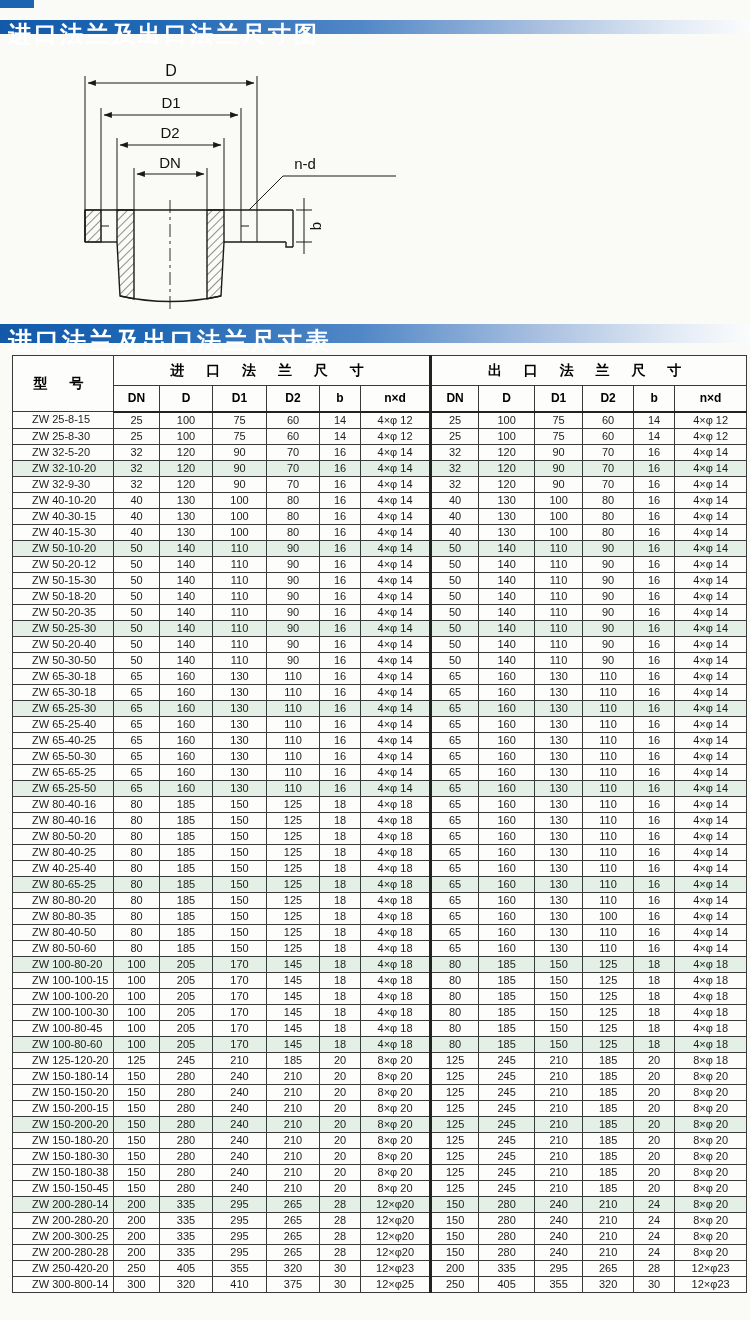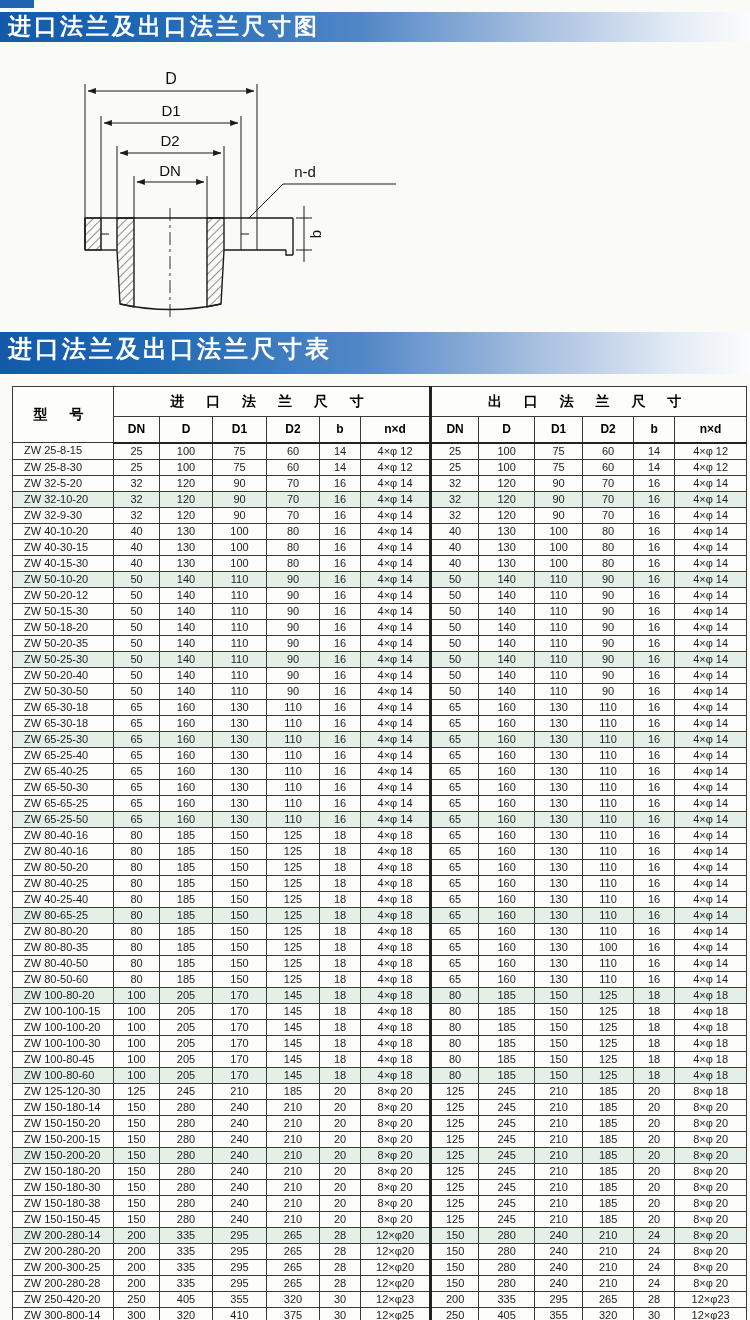--- a/index.html
+++ b/index.html
@@ -5,44 +5,44 @@
   * { box-sizing: border-box; }
   html,body { margin:0; padding:0; }
   body {
     width:750px; height:1320px;
     background:#fafaf7;
     font-family:"Liberation Sans","DejaVu Sans",sans-serif;
     position:relative; overflow:hidden;
   }
   .corner-strip{ position:absolute; top:0; left:0; width:34px; height:8px; background:#1c64b2; }
   .banner{
-    height:30px; margin-top:12px;
+    height:14px; margin-top:20px;
     background:linear-gradient(90deg,#1259aa 0%,#1f68b5 20%,#5187c6 48%,#a9c0e0 72%,#e3ebf5 90%,#fbfcfd 100%);
     color:#fff; font-weight:bold; font-size:23px; line-height:30px;
     padding-left:8px; letter-spacing:3px;
     font-family:"Liberation Serif","DejaVu Serif",serif;
   }
-  .banner.second{ height:42px; line-height:34px; font-size:24px; margin-top:2px; }
+  .banner.second{ height:19px; line-height:34px; font-size:24px; margin-top:2px; }
   .diagram-wrap{ margin:16px 0 0 58px; width:350px; height:272px; }
   svg text{ fill:#111; font-family:"Liberation Sans","DejaVu Sans",sans-serif; }
 
   table.dims{
     border-collapse:collapse; table-layout:fixed;
     width:734px; margin:12px 0 0 12px;
     border:1px solid #737373; background:#fdfdfb;
   }
   .dims th,.dims td{
     border:1px solid #3a3a3a; text-align:center; padding:0;
     overflow:hidden; white-space:nowrap;
   }
   .dims thead tr.top th{ height:30px; font-size:14px; letter-spacing:9px; font-weight:bold; }
   .dims th.model-h{ font-size:15px; letter-spacing:12px; }
   .dims thead tr.sub th{ height:26px; font-size:12px; font-weight:bold; border-bottom:2px solid #222; }
   .dims tbody td{ height:15px; line-height:15px; font-size:11px; color:#1c1c1c; }
-  .dims tbody td.model{ text-align:left; padding-left:11px; }
+  .dims tbody td.model{ text-align:left; padding-left:19px; }
   .dims .thick-left{ border-left:3px solid #222;text-align:center; }
   .dims tr.hl td{ background:#e4f0e5; }
 </style>
 </head>
 <body>
 
 <div class="corner-strip"></div>
 
 <div class="banner">
   <span>进口法兰及出口法兰尺寸图</span>
@@ -743,21 +743,21 @@
         <td>18</td>
         <td>4×φ 18</td>
         <td class="thick-left">80</td>
         <td>185</td>
         <td>150</td>
         <td>125</td>
         <td>18</td>
         <td>4×φ 18</td>
       </tr>
       <tr>
-        <td class="model">ZW 125-120-30</td>
+        <td class="model">ZW 125-120-20</td>
         <td>125</td>
         <td>245</td>
         <td>210</td>
         <td>185</td>
         <td>20</td>
         <td>8×φ 20</td>
         <td class="thick-left">125</td>
         <td>245</td>
         <td>210</td>
         <td>185</td>

